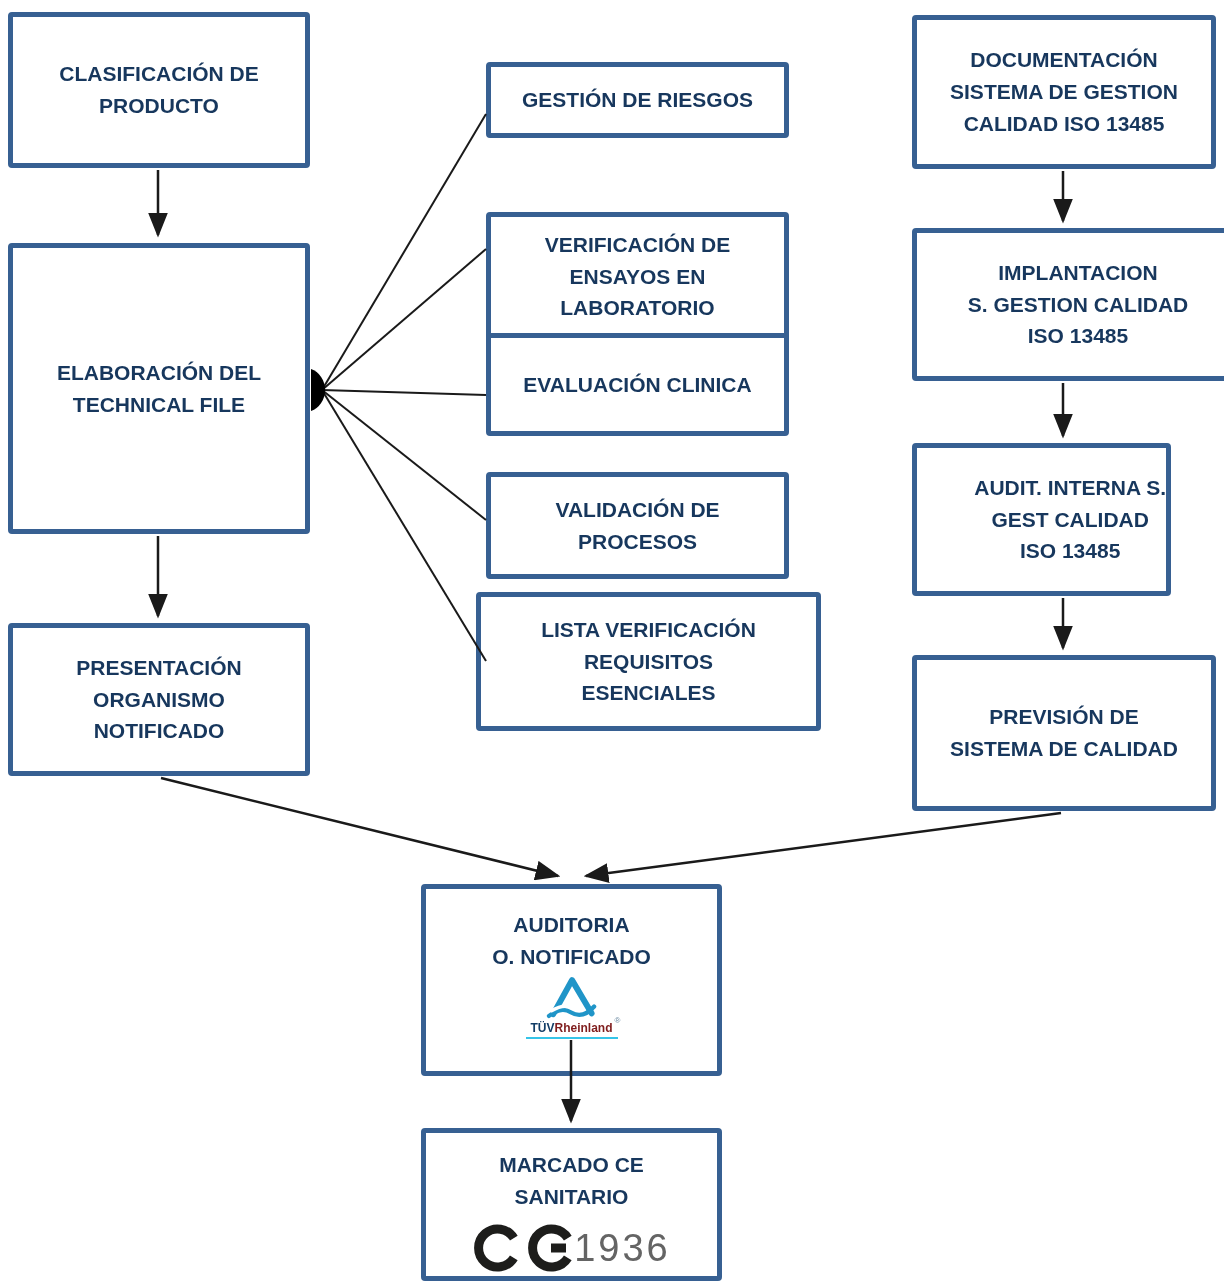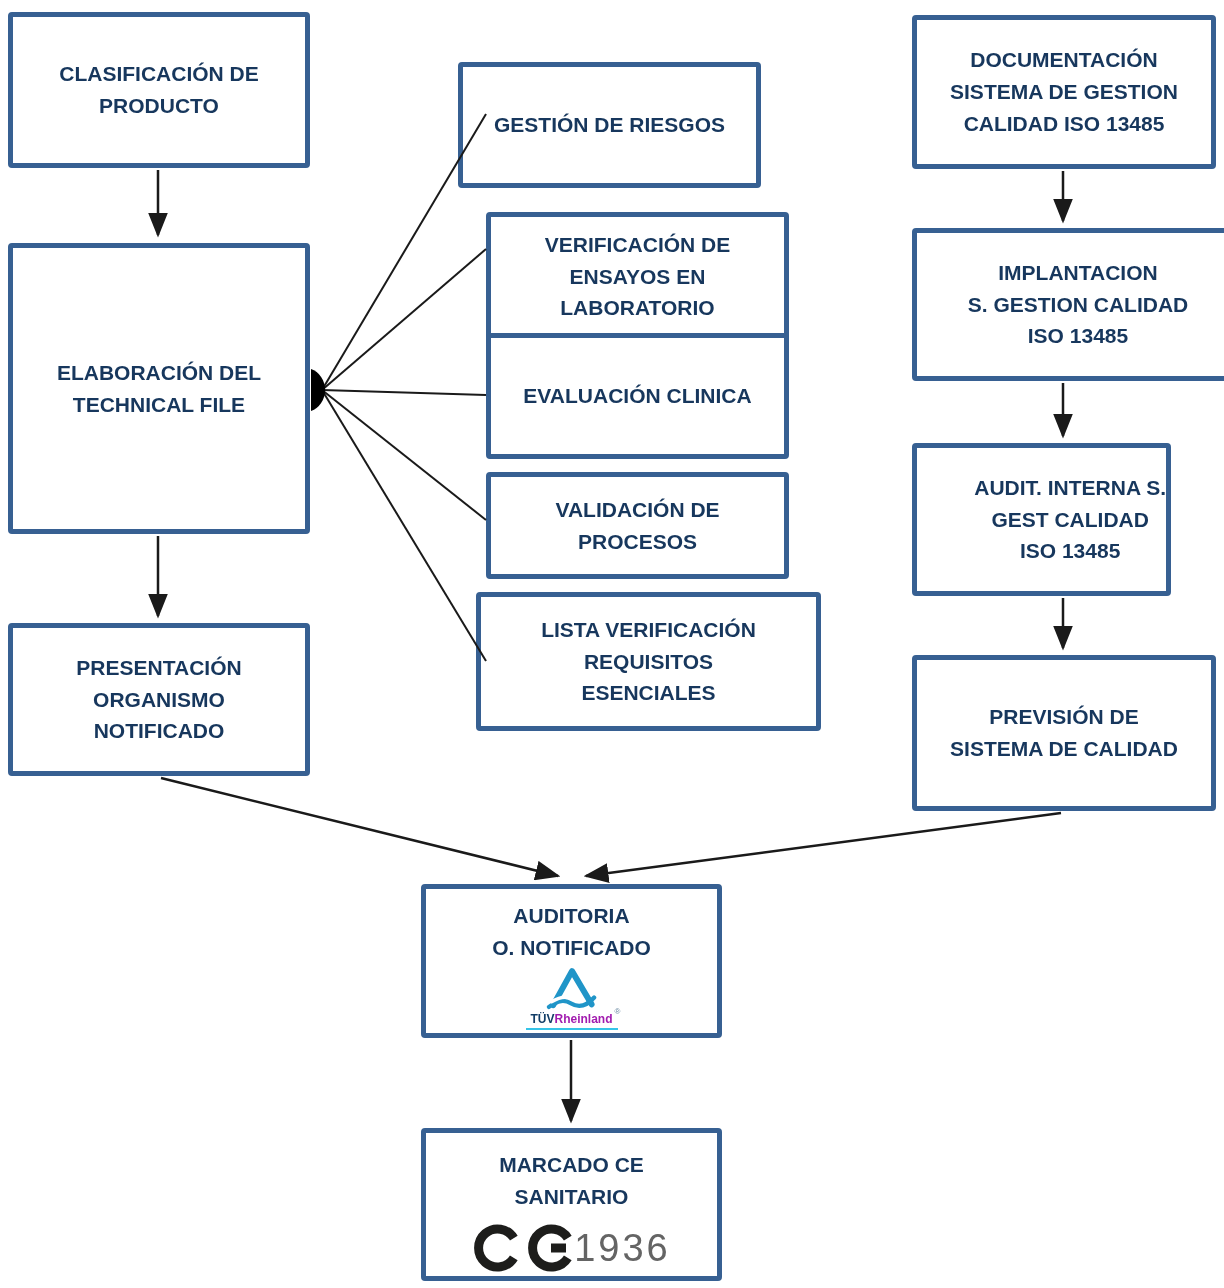--- a/index.html
+++ b/index.html
@@ -29,39 +29,39 @@
     font-size:21px;
     line-height:1.52;
     z-index:2;
   }
   .node .label{white-space:pre-line;}
   
   .n-clasificacion{left:8px;top:12px;width:302px;height:156px;}
   .n-elaboracion{left:8px;top:243px;width:302px;height:291px;}
   .n-presentacion{left:8px;top:623px;width:302px;height:153px;}
   
-  .n-gestion{left:458px;top:62px;width:303px;height:126px;}
+  .n-gestion{left:486px;top:62px;width:303px;height:76px;}
   .n-verificacion{left:486px;top:182px;width:303px;height:129px;margin-top:30px;}
-  .n-evaluacion{left:486px;top:333px;width:303px;height:126px;text-align:center;}
+  .n-evaluacion{left:486px;top:333px;width:303px;height:103px;text-align:center;}
   .n-validacion{left:486px;top:472px;width:303px;height:107px;}
   .n-lista{left:476px;top:592px;width:345px;height:139px;}
   
   .n-documentacion{left:912px;top:15px;width:304px;height:154px;}
   .n-implantacion{left:912px;top:228px;width:332px;height:153px;}
   .n-audit{left:912px;top:443px;width:259px;height:153px;align-items:flex-end;}
   .n-prevision{left:912px;top:655px;width:304px;height:156px;}
   
-  .n-auditoria{left:421px;top:884px;width:301px;height:154px;justify-content:flex-start;padding-top:11px;}
+  .n-auditoria{left:421px;top:884px;width:301px;height:192px;justify-content:flex-start;padding-top:20px;}
   .n-marcado{left:421px;top:1128px;width:301px;height:153px;justify-content:flex-start;padding-top:16px;}
 
   
   .tuv-logo{display:flex;flex-direction:column;align-items:center;margin-top:2px;}
   .tuv-text{position:relative;font-size:12px;line-height:12px;letter-spacing:0px;margin-top:1px;font-weight:bold;}
   .tuv-text .tuv-bold{color:#123d66;}
-  .tuv-text .tuv-light{color:#a21caf;}
+  .tuv-text .tuv-light{color:#7f1d1d;}
   .tuv-text .tuv-reg{position:absolute;right:-8px;top:-7px;font-size:8px;color:#6a88a0;font-weight:normal;}
   .tuv-underline{width:92px;height:2px;background:#35c4e8;margin-top:3px;}
 
   
   .ce-row{display:flex;align-items:center;gap:2px;margin-top:10px;}
   .ce-number{
     color:#666666;font-size:38px;font-weight:normal;
     letter-spacing:3px;line-height:40px;color:#646464;
   }
 </style>

